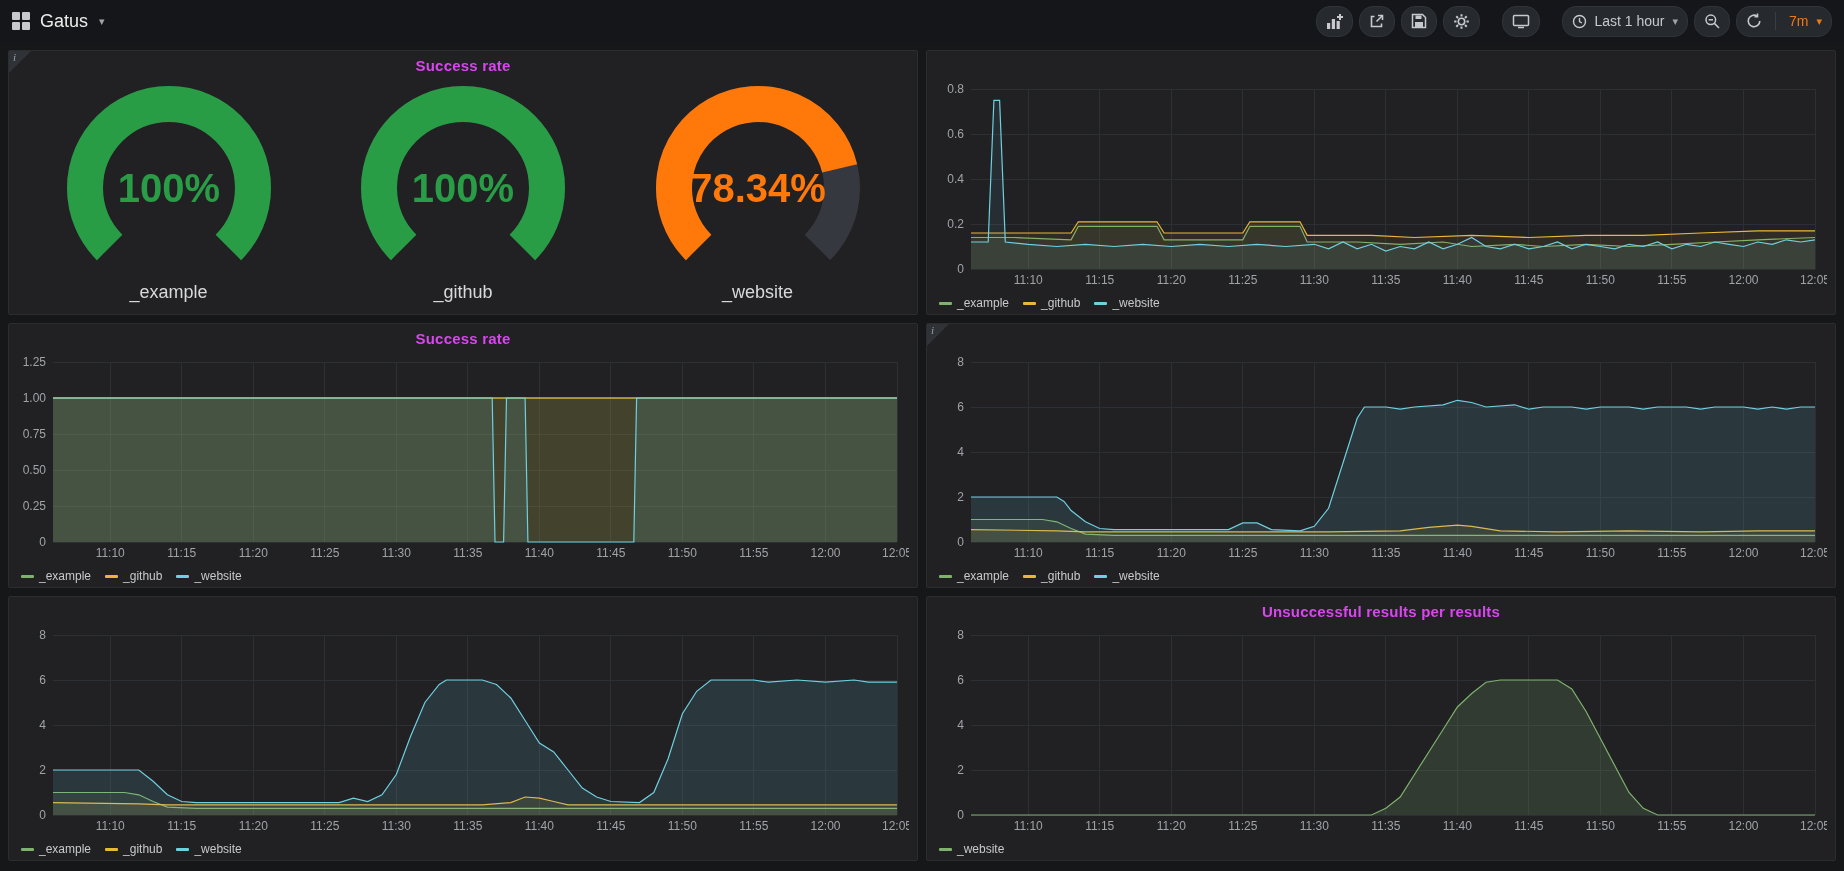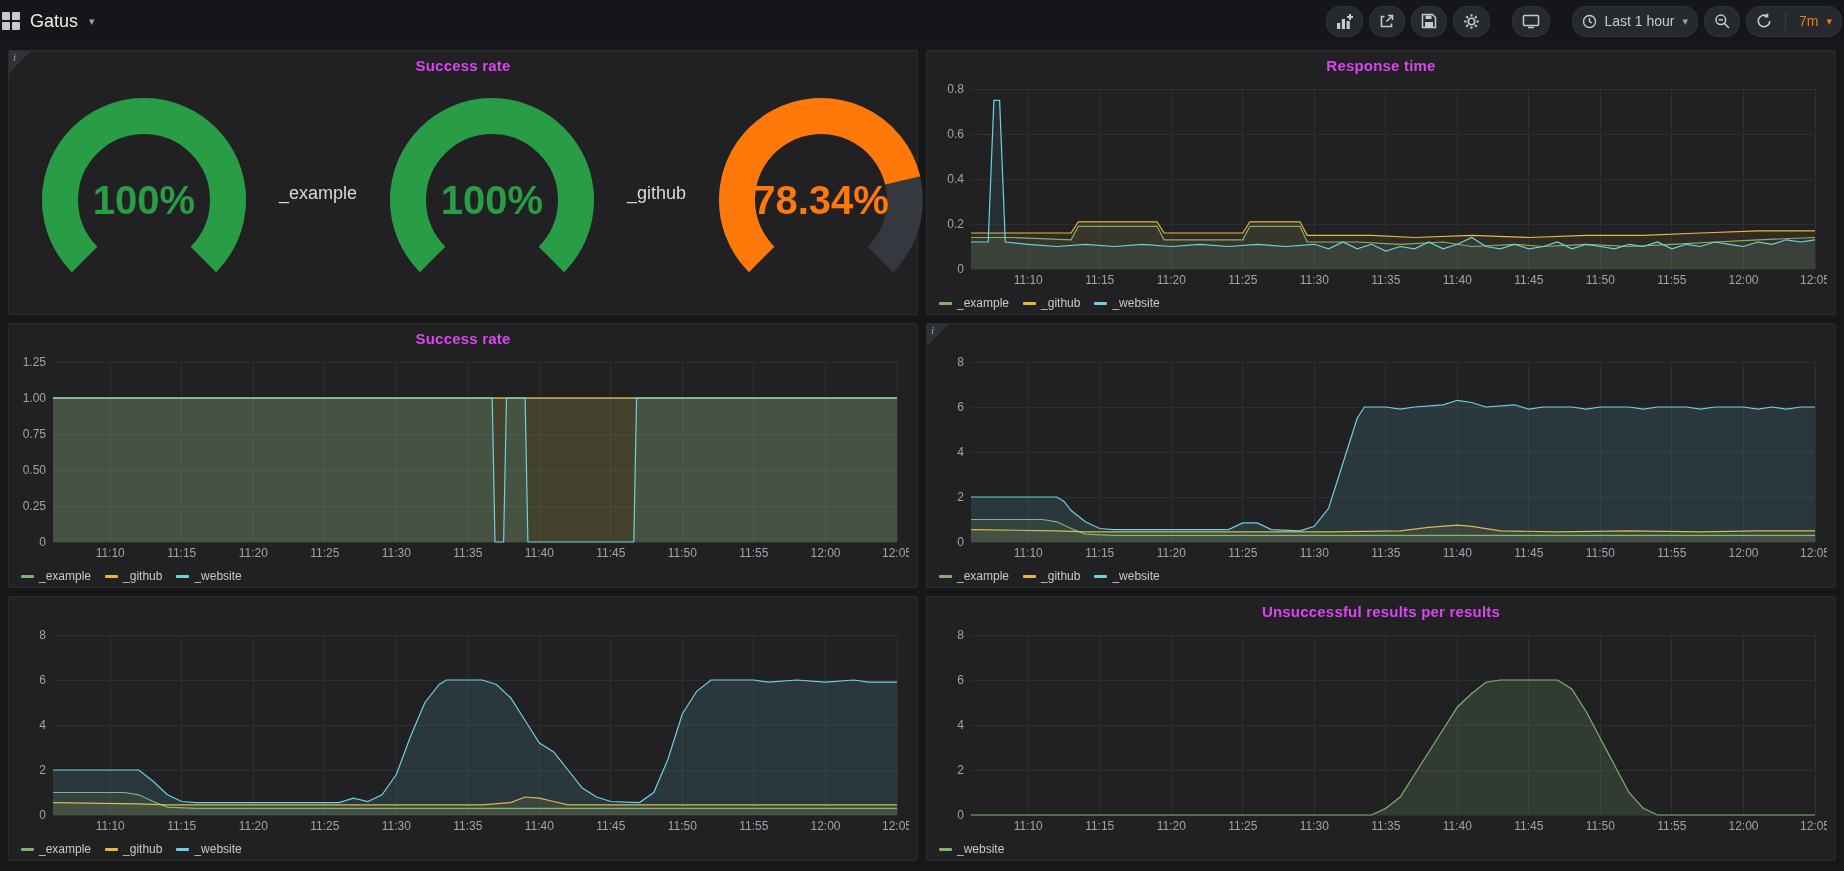--- a/index.html
+++ b/index.html
@@ -1,20 +1,20 @@
 <!DOCTYPE html>
 <html><head>
 <meta charset="utf-8">
 <style>
   *{box-sizing:border-box;margin:0;padding:0}
   html,body{width:1844px;height:871px;overflow:hidden;background:#161719;
     font-family:"Liberation Sans",sans-serif;color:#d8d9da}
   
   .navbar{height:42px;display:flex;align-items:center;justify-content:space-between;
-    padding:0 2px;background:#141619}
+    padding:0 12px;background:#141619}
   .nav-left{display:flex;align-items:center;gap:10px}
   .grid-icon{display:inline-grid;grid-template-columns:8px 8px;gap:2px;cursor:pointer}
   .grid-icon i{width:8px;height:8px;background:#c7c9cc;border-radius:1px;display:block}
   .dash-title{font-size:18px;color:#ececec;cursor:pointer}
   .caret{font-size:11px;color:#9fa3a8;margin-left:1px}
   .nav-right{display:flex;align-items:center;gap:6px}
   .nav-btn{height:31px;min-width:34px;display:flex;align-items:center;justify-content:center;
     gap:7px;background:#26292e;border:1px solid #303439;border-radius:14px;padding:0 9px;
     cursor:pointer;color:#c7c9cc;font-size:14px;white-space:nowrap}
   .nav-btn svg{display:block}
@@ -28,21 +28,21 @@
   .panel-header{height:28px;display:flex;align-items:center;justify-content:center;
     font-size:15px;font-weight:600;color:#d946ef;cursor:pointer;letter-spacing:.2px}
   .chart{position:absolute;top:28px;left:6px;right:8px;bottom:25px}
   .legend{position:absolute;left:12px;bottom:4px;display:flex;gap:14px;align-items:center;
     font-size:12px;color:#c7c9cc}
   .legend-item{display:flex;align-items:center;gap:5px;cursor:pointer}
   .legend-item i{display:inline-block;width:13px;height:3px;border-radius:1px}
   
   .gauges{position:absolute;top:28px;left:0;right:0;bottom:8px;display:flex;
     align-items:center;justify-content:space-evenly}
-  .gauge{display:flex;flex-direction:row;align-items:center}
+  .gauge{display:flex;flex-direction:column;align-items:center}
   .gauge-label{font-size:18px;color:#d8d9da;margin-top:2px}
   
   .info-corner{position:absolute;top:0;left:0;width:0;height:0;z-index:3;cursor:pointer;
     border-top:22px solid #2f3338;border-right:22px solid transparent}
   .info-corner span{position:absolute;top:-22px;left:4px;font-size:11px;font-style:italic;
     font-family:"Liberation Serif",serif;color:#9aa0a6}
 </style>
 </head>
 <body>
 
@@ -155,23 +155,20 @@
             <path d="M 75.60 165.40 A 84 84 0 1 1 194.40 165.40" stroke="#35383e" stroke-width="36" fill="none"></path>
             <path d="M 75.60 165.40 A 84 84 0 1 1 216.69 86.42" stroke="#ff780a" stroke-width="36" fill="none"></path>
             <text x="135" y="120" text-anchor="middle" font-size="40" font-weight="bold" fill="#ff780a">78.34%</text>
           </svg>
           <div class="gauge-label">_website</div>
         </div>
       </div>
   </section>
 
   <section class="panel">
-    <div class="panel-header">
-        <span>Response time</span>
-      </div>
     <div class="chart"><svg width="894" height="210">
           <line x1="38" x2="882" y1="190.0" y2="190.0" stroke="#2c2f34" shape-rendering="crispEdges"></line>
           <text x="31" y="194.0" text-anchor="end" fill="#9fa3a8" font-size="12">0</text>
           <line x1="38" x2="882" y1="145.0" y2="145.0" stroke="#2c2f34" shape-rendering="crispEdges"></line>
           <text x="31" y="149.0" text-anchor="end" fill="#9fa3a8" font-size="12">0.2</text>
           <line x1="38" x2="882" y1="100.0" y2="100.0" stroke="#2c2f34" shape-rendering="crispEdges"></line>
           <text x="31" y="104.0" text-anchor="end" fill="#9fa3a8" font-size="12">0.4</text>
           <line x1="38" x2="882" y1="55.0" y2="55.0" stroke="#2c2f34" shape-rendering="crispEdges"></line>
           <text x="31" y="59.0" text-anchor="end" fill="#9fa3a8" font-size="12">0.6</text>
           <line x1="38" x2="882" y1="10.0" y2="10.0" stroke="#2c2f34" shape-rendering="crispEdges"></line>

